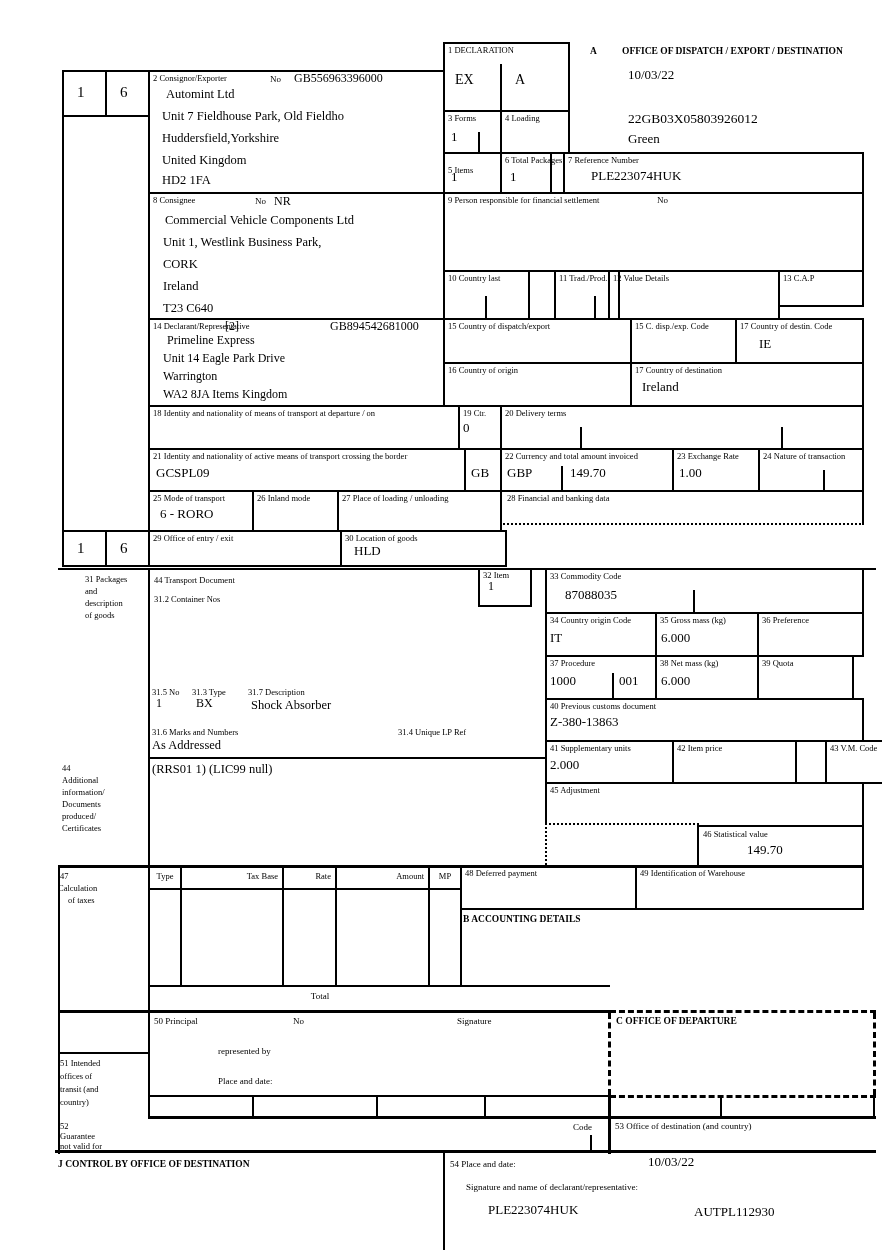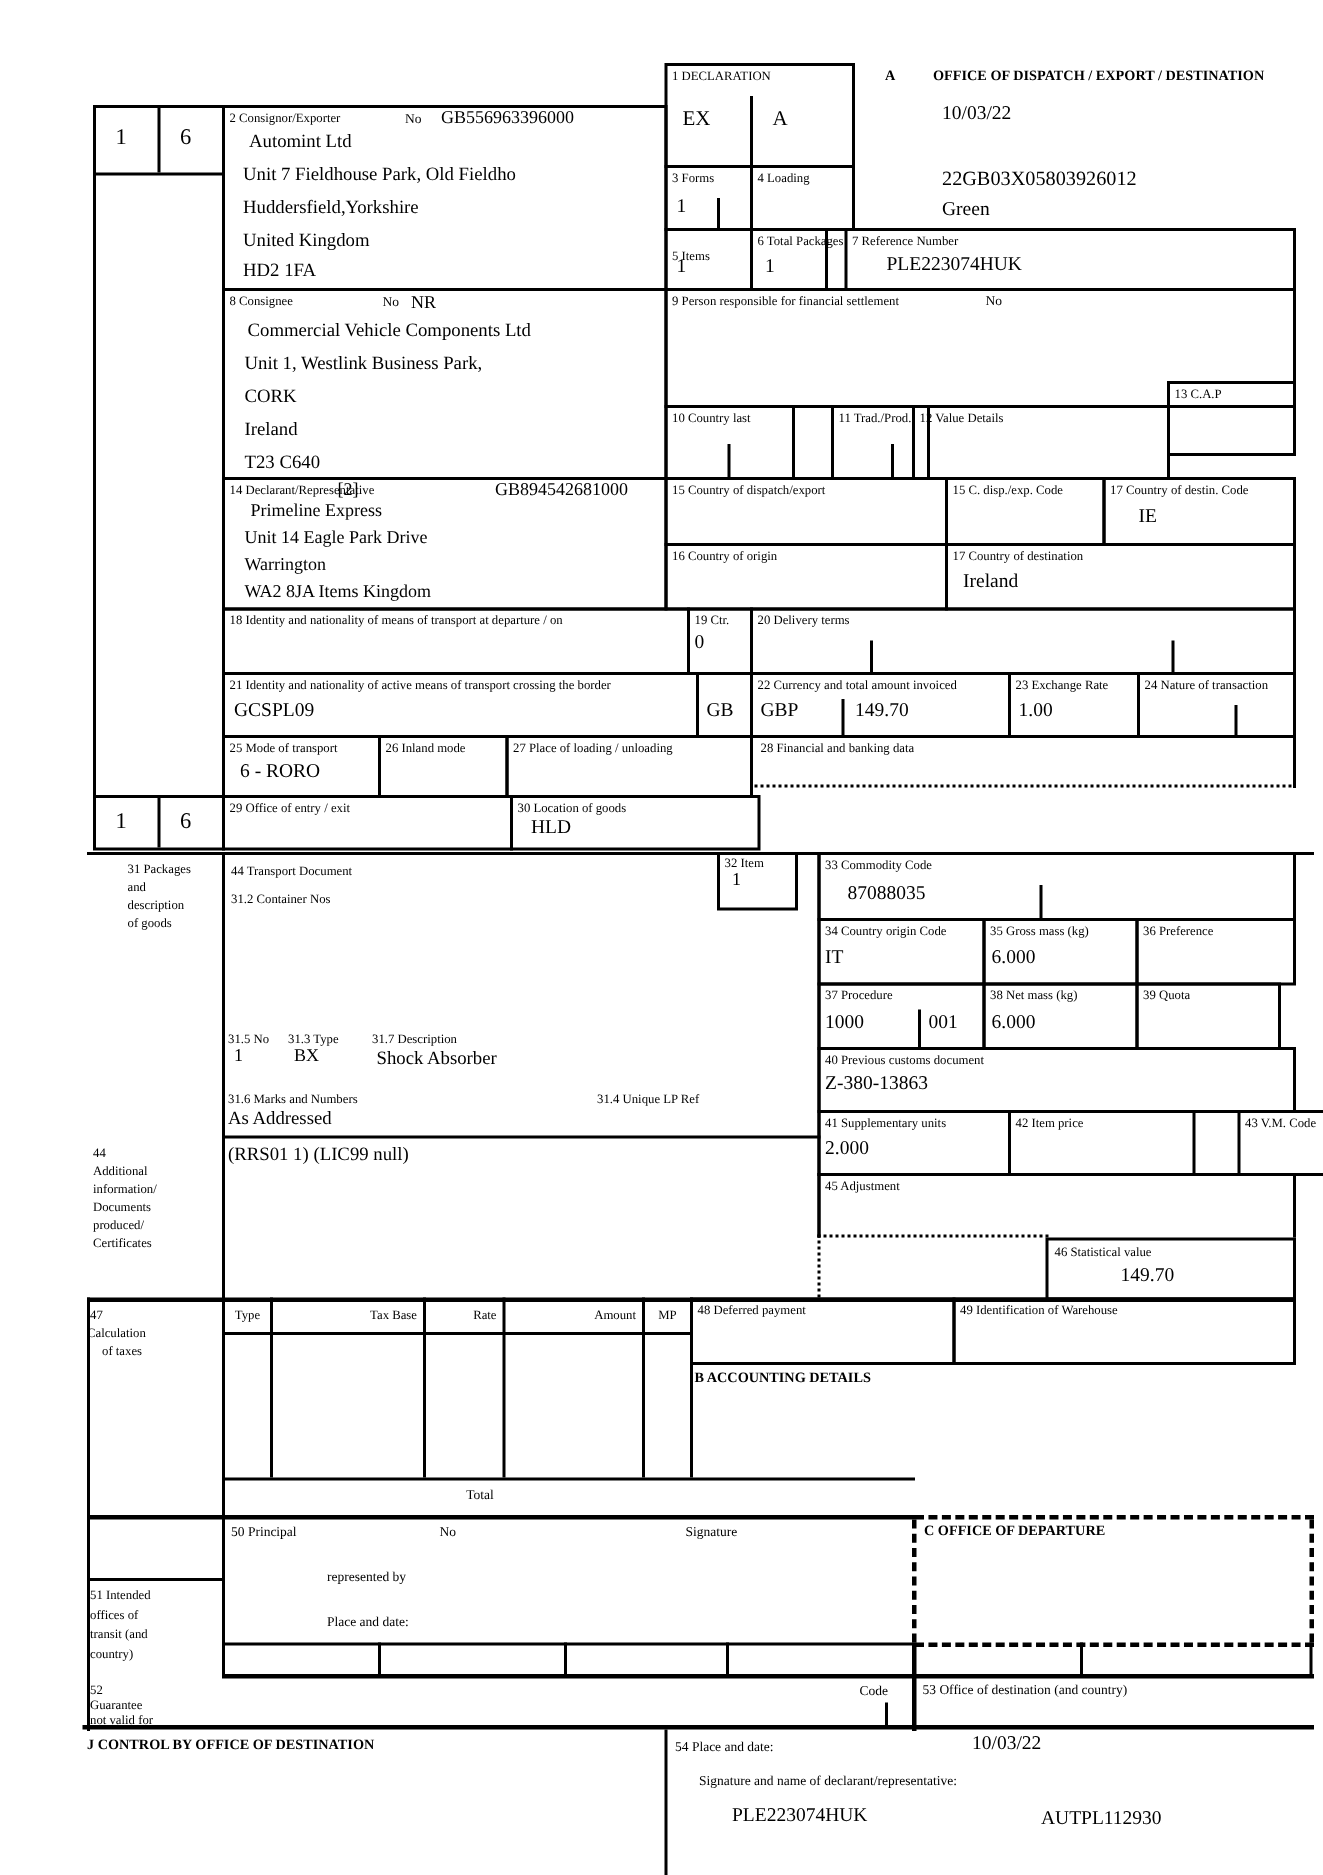--- a/index.html
+++ b/index.html
@@ -96,21 +96,21 @@
     <span class="lb" style="left:3px;top:1px">10 Country last</span>
     <div class="ln" style="left:40px;top:24px;width:2px;height:22px"></div>
   </div>
   <div class="bx" style="left:554px;top:270px;width:66px;height:50px">
     <span class="lb" style="left:3px;top:1px">11 Trad./Prod.</span>
     <div class="ln" style="left:38px;top:24px;width:2px;height:22px"></div>
   </div>
   <div class="bx" style="left:608px;top:270px;width:172px;height:50px">
     <span class="lb" style="left:3px;top:1px">12 Value Details</span>
   </div>
-  <div class="bx" style="left:778px;top:254px;width:86px;height:50px">
+  <div class="bx" style="left:778px;top:270px;width:86px;height:37px">
     <span class="lb" style="left:3px;top:1px">13 C.A.P</span>
   </div>
 
   <div class="bx" style="left:148px;top:318px;width:297px;height:89px">
     <span class="lb" style="left:3px;top:1px">14 Declarant/Representative</span>
     <span class="sm" style="left:75px;top:0px">[2]</span>
     <span class="sm" style="left:180px;top:0px">GB894542681000</span>
     <span class="sm" style="left:17px;top:14px">Primeline Express</span>
     <span class="sm" style="left:13px;top:32px">Unit 14 Eagle Park Drive</span>
     <span class="sm" style="left:13px;top:50px">Warrington</span>

